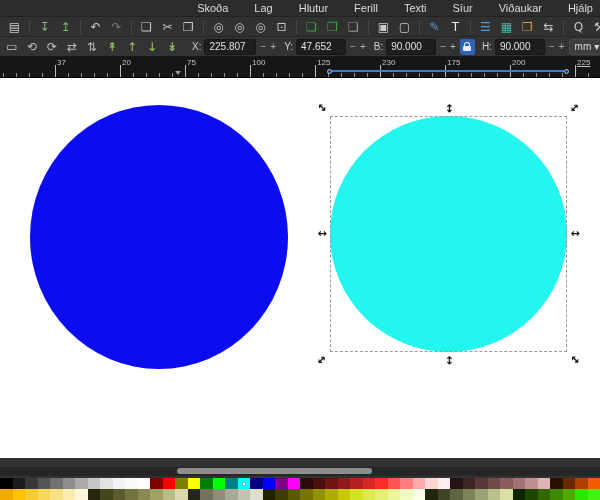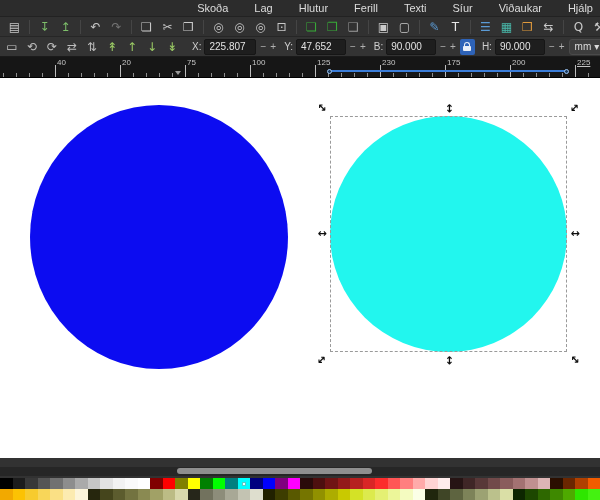--- a/index.html
+++ b/index.html
@@ -243,21 +243,21 @@
       <span class="tick minor" style="left: 484px;"></span>
       <span class="tick minor" style="left: 497px;"></span>
       <span class="tick minor" style="left: 510px;"></span>
       <span class="tick minor" style="left: 523px;"></span>
       <span class="tick minor" style="left: 536px;"></span>
       <span class="tick minor" style="left: 549px;"></span>
       <span class="tick minor" style="left: 562px;"></span>
       <span class="tick minor" style="left: 575px;"></span>
       <span class="tick minor" style="left: 588px;"></span>
       <span class="tick major" style="left: 55px;"></span>
-      <span class="tick-label" style="left: 57px;">40</span>
+      <span class="tick-label" style="left: 57px;">37</span>
       <span class="tick major" style="left: 120px;"></span>
       <span class="tick-label" style="left: 122px;">20</span>
       <span class="tick major" style="left: 185px;"></span>
       <span class="tick-label" style="left: 187px;">75</span>
       <span class="tick major" style="left: 250px;"></span>
       <span class="tick-label" style="left: 252px;">100</span>
       <span class="tick major" style="left: 315px;"></span>
       <span class="tick-label" style="left: 317px;">125</span>
       <span class="tick major" style="left: 380px;"></span>
       <span class="tick-label" style="left: 382px;">230</span>

